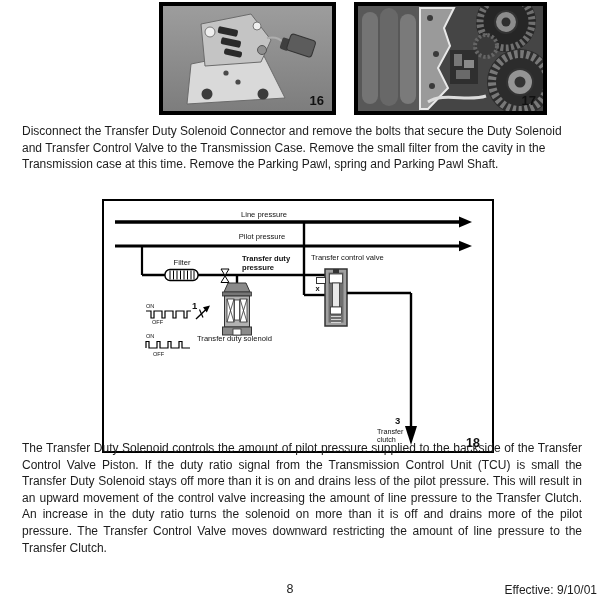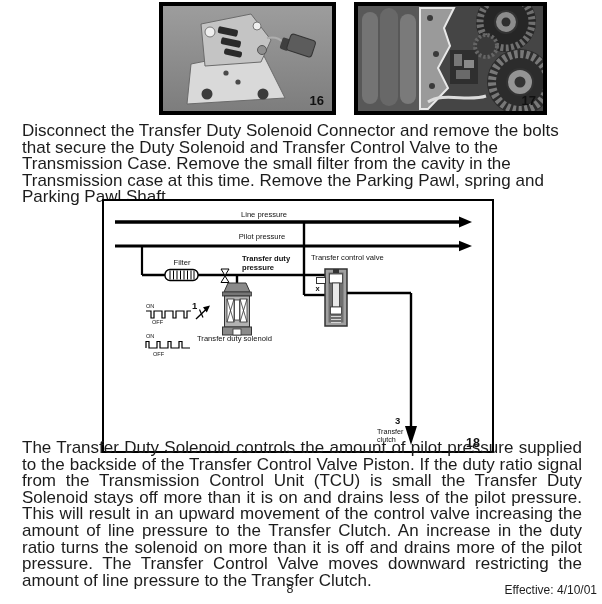--- a/index.html
+++ b/index.html
@@ -6,21 +6,21 @@
   .page {
     position:relative; width:602px; height:604px; background:#ffffff;
     font-family:"Liberation Sans","DejaVu Sans",sans-serif; color:#1c1c1c;
     overflow:hidden; margin:0 auto;
   }
   .photos-row { position:absolute; left:115px; top:2px; display:flex; gap:18px;margin-left:44px; }
   .photo-frame { border:4px solid #000; background:#888; }
   .photo-frame svg { display:block; }
   .photo-num { font-weight:bold; }
 
-  .para { position:absolute; left:22px; width:560px; font-size:17px; line-height:16.6px; }
+  .para { position:absolute; left:22px; width:560px; font-size:12px; line-height:16.6px; }
   .para-1 { top:123px; }
   .para-2 { top:440px; text-align:justify; }
 
   .diagram-box { position:absolute; left:102px; top:199px; width:449px; height:254px; }
   .diagram-box svg { display:block; }
 
   .footer-page-num { position:absolute; left:0; width:580px; top:582px; text-align:center; font-size:12.5px; }
   .footer-effective { position:absolute; right:5px; top:583px; font-size:12px; }
 
   text { font-family:"Liberation Sans","DejaVu Sans",sans-serif; fill:#111; }
@@ -203,15 +203,15 @@
       <text x="275" y="235" font-size="7.2">Transfer</text>
       <text x="275" y="242.5" font-size="7.2">clutch</text>
 
       <text x="364" y="248" font-size="12.5" font-weight="bold">18</text>
     </svg>
   </div>
 
   <div class="para para-2">The Transfer Duty Solenoid controls the amount of pilot pressure supplied to the backside of the Transfer Control Valve Piston. If the duty ratio signal from the Transmission Control Unit (TCU) is small the Transfer Duty Solenoid stays off more than it is on and drains less of the pilot pressure. This will result in an upward movement of the control valve increasing the amount of line pressure to the Transfer Clutch. An increase in the duty ratio turns the solenoid on more than it is off and drains more of the pilot pressure. The Transfer Control Valve moves downward restricting the amount of line pressure to the Transfer Clutch.</div>
 
   <div class="footer-page-num">8</div>
-  <div class="footer-effective">Effective: 4/10/01</div>
+  <div class="footer-effective">Effective: 9/10/01</div>
 
 </div>
 
 </body></html>

